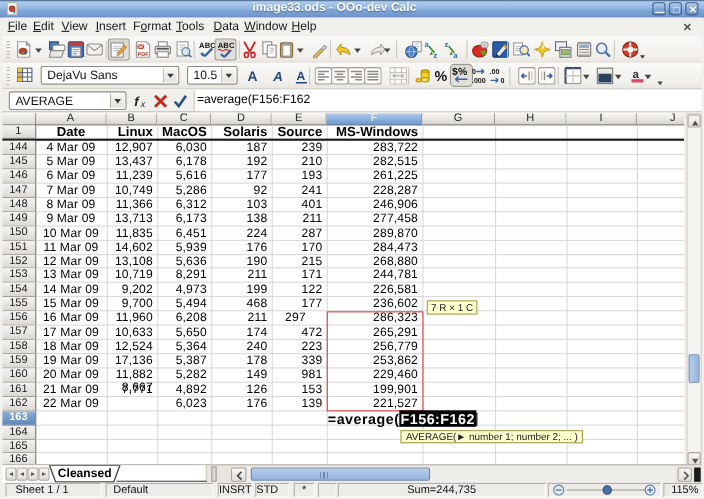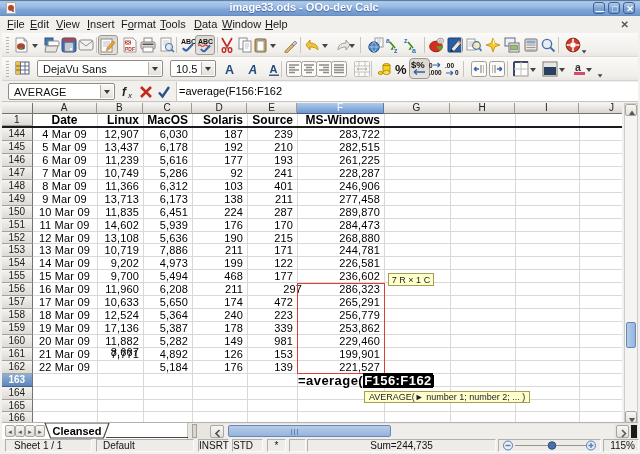--- a/index.html
+++ b/index.html
@@ -507,41 +507,41 @@
 <div class="cell cnum" style="left:245px;top:115.64px;width:50px;height:12.92px">170</div>
 <div class="cell cnum" style="left:295px;top:115.64px;width:87px;height:12.92px">284,473</div>
 <div class="cell cdate" style="left:30.5px;top:128.56px;width:64.0px;height:12.92px">12 Mar 09</div>
 <div class="cell cnum" style="left:94.5px;top:128.56px;width:46.5px;height:12.92px">13,108</div>
 <div class="cell cnum" style="left:141px;top:128.56px;width:49px;height:12.92px">5,636</div>
 <div class="cell cnum" style="left:190px;top:128.56px;width:55px;height:12.92px">190</div>
 <div class="cell cnum" style="left:245px;top:128.56px;width:50px;height:12.92px">215</div>
 <div class="cell cnum" style="left:295px;top:128.56px;width:87px;height:12.92px">268,880</div>
 <div class="cell cdate" style="left:30.5px;top:141.48px;width:64.0px;height:12.92px">13 Mar 09</div>
 <div class="cell cnum" style="left:94.5px;top:141.48px;width:46.5px;height:12.92px">10,719</div>
-<div class="cell cnum" style="left:141px;top:141.48px;width:49px;height:12.92px">7,886</div>
+<div class="cell cnum" style="left:141px;top:141.48px;width:49px;height:12.92px">8,291</div>
 <div class="cell cnum" style="left:190px;top:141.48px;width:55px;height:12.92px">211</div>
 <div class="cell cnum" style="left:245px;top:141.48px;width:50px;height:12.92px">171</div>
 <div class="cell cnum" style="left:295px;top:141.48px;width:87px;height:12.92px">244,781</div>
 <div class="cell cdate" style="left:30.5px;top:154.40px;width:64.0px;height:12.92px">14 Mar 09</div>
 <div class="cell cnum" style="left:94.5px;top:154.40px;width:46.5px;height:12.92px">9,202</div>
 <div class="cell cnum" style="left:141px;top:154.40px;width:49px;height:12.92px">4,973</div>
 <div class="cell cnum" style="left:190px;top:154.40px;width:55px;height:12.92px">199</div>
 <div class="cell cnum" style="left:245px;top:154.40px;width:50px;height:12.92px">122</div>
 <div class="cell cnum" style="left:295px;top:154.40px;width:87px;height:12.92px">226,581</div>
 <div class="cell cdate" style="left:30.5px;top:167.32px;width:64.0px;height:12.92px">15 Mar 09</div>
 <div class="cell cnum" style="left:94.5px;top:167.32px;width:46.5px;height:12.92px">9,700</div>
 <div class="cell cnum" style="left:141px;top:167.32px;width:49px;height:12.92px">5,494</div>
 <div class="cell cnum" style="left:190px;top:167.32px;width:55px;height:12.92px">468</div>
 <div class="cell cnum" style="left:245px;top:167.32px;width:50px;height:12.92px">177</div>
 <div class="cell cnum" style="left:295px;top:167.32px;width:87px;height:12.92px">236,602</div>
 <div class="cell cdate" style="left:30.5px;top:180.24px;width:64.0px;height:12.92px">16 Mar 09</div>
 <div class="cell cnum" style="left:94.5px;top:180.24px;width:46.5px;height:12.92px">11,960</div>
 <div class="cell cnum" style="left:141px;top:180.24px;width:49px;height:12.92px">6,208</div>
 <div class="cell cnum" style="left:190px;top:180.24px;width:55px;height:12.92px">211</div>
-<div class="cell cnum" style="left:254px;top:180.24px;width:50px;height:12.92px">297</div>
+<div class="cell cnum" style="left:230px;top:180.24px;width:50px;height:12.92px">297</div>
 <div class="cell cnum" style="left:295px;top:180.24px;width:87px;height:12.92px">286,323</div>
 <div class="cell cdate" style="left:30.5px;top:193.16px;width:64.0px;height:12.92px">17 Mar 09</div>
 <div class="cell cnum" style="left:94.5px;top:193.16px;width:46.5px;height:12.92px">10,633</div>
 <div class="cell cnum" style="left:141px;top:193.16px;width:49px;height:12.92px">5,650</div>
 <div class="cell cnum" style="left:190px;top:193.16px;width:55px;height:12.92px">174</div>
 <div class="cell cnum" style="left:245px;top:193.16px;width:50px;height:12.92px">472</div>
 <div class="cell cnum" style="left:295px;top:193.16px;width:87px;height:12.92px">265,291</div>
 <div class="cell cdate" style="left:30.5px;top:206.08px;width:64.0px;height:12.92px">18 Mar 09</div>
 <div class="cell cnum" style="left:94.5px;top:206.08px;width:46.5px;height:12.92px">12,524</div>
 <div class="cell cnum" style="left:141px;top:206.08px;width:49px;height:12.92px">5,364</div>
@@ -561,21 +561,21 @@
 <div class="cell cnum" style="left:245px;top:231.92px;width:50px;height:12.92px">981</div>
 <div class="cell cnum" style="left:295px;top:231.92px;width:87px;height:12.92px">229,460</div>
 <div class="cell cdate" style="left:30.5px;top:244.84px;width:64.0px;height:12.92px">21 Mar 09</div>
 <div class="cell cnum" style="left:94.5px;top:244.84px;width:46.5px;height:12.92px">7,771</div>
 <div class="cell cnum" style="left:141px;top:244.84px;width:49px;height:12.92px">4,892</div>
 <div class="cell cnum" style="left:190px;top:244.84px;width:55px;height:12.92px">126</div>
 <div class="cell cnum" style="left:245px;top:244.84px;width:50px;height:12.92px">153</div>
 <div class="cell cnum" style="left:295px;top:244.84px;width:87px;height:12.92px">199,901</div>
 <div class="cell cdate" style="left:30.5px;top:257.76px;width:64.0px;height:12.92px">22 Mar 09</div>
 <div class="cell cnum" style="left:94.5px;top:243px;width:46.5px;height:12.92px">8,667</div>
-<div class="cell cnum" style="left:141px;top:257.76px;width:49px;height:12.92px">5,184</div>
+<div class="cell cnum" style="left:141px;top:257.76px;width:49px;height:12.92px">6,023</div>
 <div class="cell cnum" style="left:190px;top:257.76px;width:55px;height:12.92px">176</div>
 <div class="cell cnum" style="left:245px;top:257.76px;width:50px;height:12.92px">139</div>
 <div class="cell cnum" style="left:295px;top:257.76px;width:87px;height:12.92px">221,527</div>
  <div id="redrect"></div>
  <div class="tip" style="left:386px;top:170px;width:46px;height:13px;line-height:12px;text-align:center">7 R × 1 C</div>
  <div id="fedit">=average(<span class="selx">F156:F162</span><span style="display:inline-block;width:1.5px;height:12px;background:#000;vertical-align:-2px"></span></div>
  <div class="tip" style="left:362px;top:288px;height:12px;line-height:11px;padding:0 4px">AVERAGE(► number 1; number 2; ... )</div>
 </div>
 <div id="vsb">
  <div class="sbtn" style="left:0px;top:0px;width:12px;height:12px"><svg width="12" height="12" viewBox="0 0 12 12">

